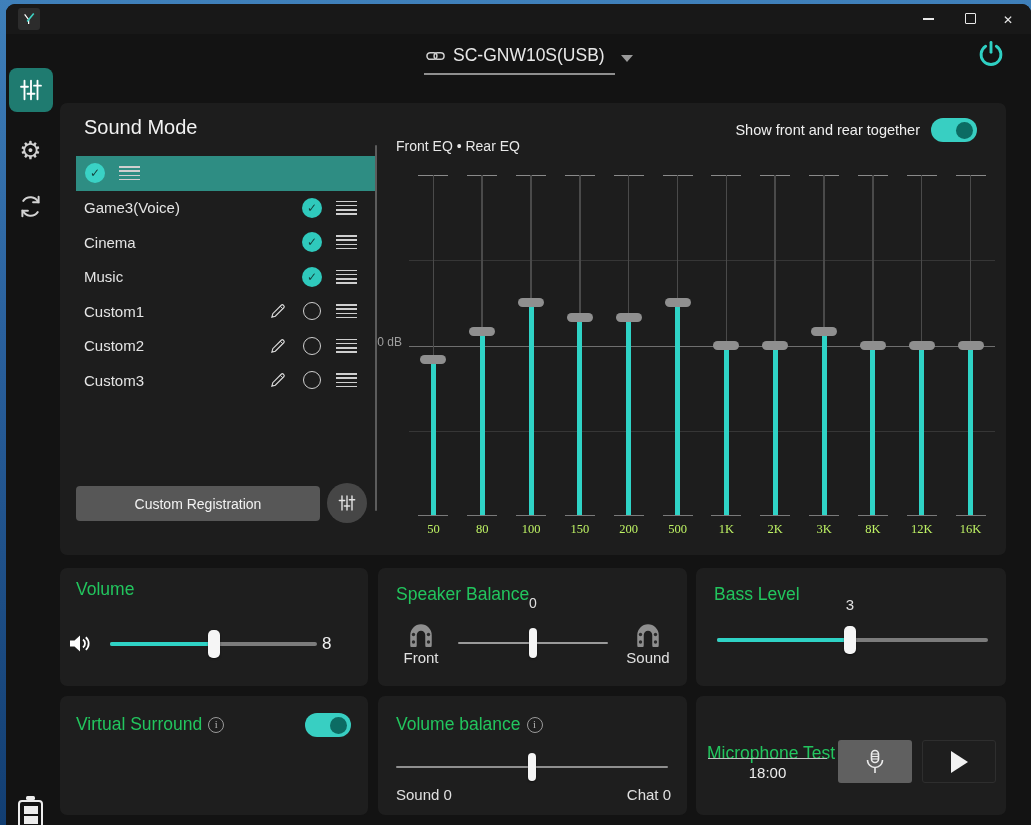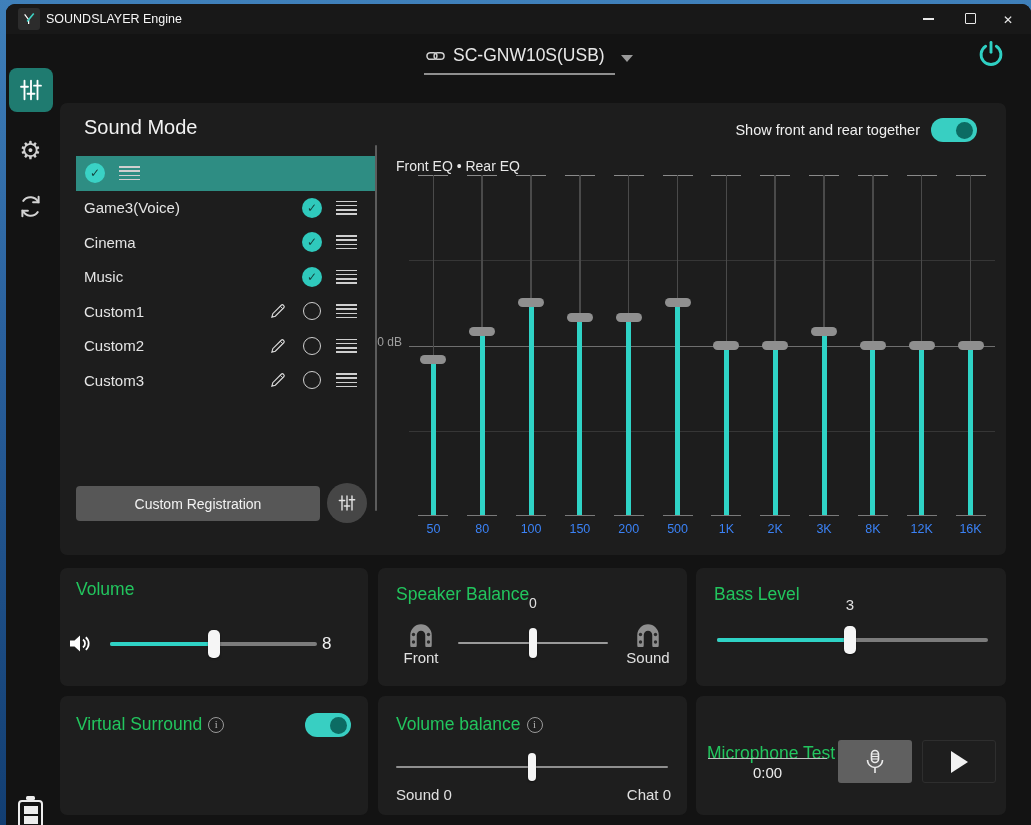--- a/index.html
+++ b/index.html
@@ -53,35 +53,35 @@
   .burger i { display:block; height:1.5px; background:#cfcfcf; }
   .scroll-divider { position:absolute; left:315px; top:42px; width:2px; height:366px; background:#5c5c5c; border-radius:1px; }
   .custom-reg { position:absolute; left:16px; top:383px; width:244px; height:35px; background:#575757; border:none; border-radius:4px; color:#f2f2f2; font-size:14px; font-family:inherit; }
   .round-eq { position:absolute; left:267px; top:380px; width:40px; height:40px; border-radius:50%; background:#464646; display:flex; align-items:center; justify-content:center; }
 
   
   .eq-toggle-label { position:absolute; right:86px; top:19px; font-size:14.5px; color:#efefef; }
   .toggle { position:absolute; width:46px; height:24px; border-radius:12px; background:#38cfc2; }
   .toggle .knob { position:absolute; right:4px; top:3.5px; width:17px; height:17px; border-radius:50%; background:#0c6c63; }
   .eq-show-toggle { right:29px; top:15px; }
-  .eq-legend { position:absolute; left:336px; top:55px; font-size:14px; color:#e8e8e8; }
+  .eq-legend { position:absolute; left:336px; top:35px; font-size:14px; color:#e8e8e8; }
   .graph { position:absolute; left:349px; top:72px; width:586px; height:341px; }
   .grid { position:absolute; left:0; right:0; height:1px; }
   .g25 { top:25%; background:#363636; } .g75 { top:75%; background:#363636; }
   .g50 { top:50%; background:#6f6f6f; }
   .eq-bands { position:absolute; inset:0; display:flex; }
   .eq-col { position:relative; flex:1; }
   .eq-col::before, .eq-col::after { content:""; position:absolute; left:50%; transform:translateX(-50%); width:30px; height:1px; background:#8a8a8a; }
   .eq-col::before { top:0; } .eq-col::after { bottom:0; background:#7a7a7a; }
   .eq-track { position:absolute; left:calc(50% - 0.75px); top:0; bottom:0; width:1.5px; background:#4a4a4a; }
   .eq-fill { position:absolute; left:calc(50% - 2.5px); width:5px; bottom:0; background:#2fd3c6; }
   .eq-handle { position:absolute; left:calc(50% - 13px); width:26px; height:9px; border-radius:4.5px; background:#8f8f8f; }
   .zero-label { position:absolute; left:296px; top:232px; width:46px; font-size:12px; color:#9f9f9f; text-align:right; }
   .freq-labels { position:absolute; left:349px; top:419px; width:586px; display:flex; }
-  .freq-labels span { flex:1; text-align:center; font-size:12.5px; color:#3b82f6; }
+  .freq-labels span { flex:1; text-align:center; font-size:12.5px; color:#bef264;font-family:Liberation Serif, serif; }
 
   
   .card { position:absolute; background:#1e1e1e; border-radius:7px; }
   .card-title { position:absolute; font-size:17.5px; color:#22c55e; display:flex; align-items:center; gap:4px; }
   .info { width:16px; height:16px; border-radius:50%; border:1.5px solid #9a9a9a; display:inline-flex; align-items:center; justify-content:center; margin-left:2px; }
   .info::before { content:"i"; font-size:10.5px; color:#b8b8b8; font-family:"Liberation Serif", serif; }
 
   .card-volume { left:54px; top:564px; width:308px; height:118px; }
   .card-balance { left:372px; top:564px; width:309px; height:118px; }
   .card-bass { left:690px; top:564px; width:310px; height:118px; }
@@ -108,21 +108,20 @@
 <div class="screen">
   <div class="window">
 
     <div class="titlebar">
       <div class="logo">
         <svg width="16" height="16" viewBox="0 0 22 22">
             <path d="M5 4.5 l5.5 7.5 v6" stroke="#ffffff" stroke-width="1.7" fill="none"></path>
             <path d="M17.5 3.5 L8.5 14.5" stroke="#3ed4c6" stroke-width="2.2" fill="none"></path>
           </svg>
       </div>
-      <div class="app-title">SOUNDSLAYER Engine</div>
       <div class="winbtn btn-min">
           <span class="glyph-min"></span>
         </div>
       <div class="winbtn btn-max">
           <span class="glyph-max"></span>
         </div>
       <div class="winbtn btn-close">
           <span class="glyph-close"></span>
         </div>
     </div>
@@ -472,21 +471,21 @@
       <div class="mini-label" style="left:18px; top:90px;">Sound 0</div>
       <div class="mini-label" style="right:16px; top:90px;">Chat 0</div>
     </div>
 
     <div class="card card-mictest">
       <div class="card-title" style="left:11px; top:16px;margin-top:31px;">
         <span>Microphone Test</span>
         <span class="info"></span>
       </div>
       <div class="mic-line"></div>
-      <div class="mic-time">0:00</div>
+      <div class="mic-time">18:00</div>
       <div class="mic-btn">
         <svg width="24" height="26" viewBox="0 0 24 26" fill="none" stroke="#ebebeb" stroke-width="1.6">
           <rect x="8.5" y="1.5" width="7" height="12" rx="3.5"></rect>
           <line x1="9" y1="5" x2="15" y2="5" stroke-width="1.1"></line>
           <line x1="9" y1="7.5" x2="15" y2="7.5" stroke-width="1.1"></line>
           <line x1="9" y1="10" x2="15" y2="10" stroke-width="1.1"></line>
           <path d="M4.5 11 a7.5 7.5 0 0 0 15 0"></path>
           <line x1="12" y1="18.5" x2="12" y2="24"></line>
         </svg>
       </div>

